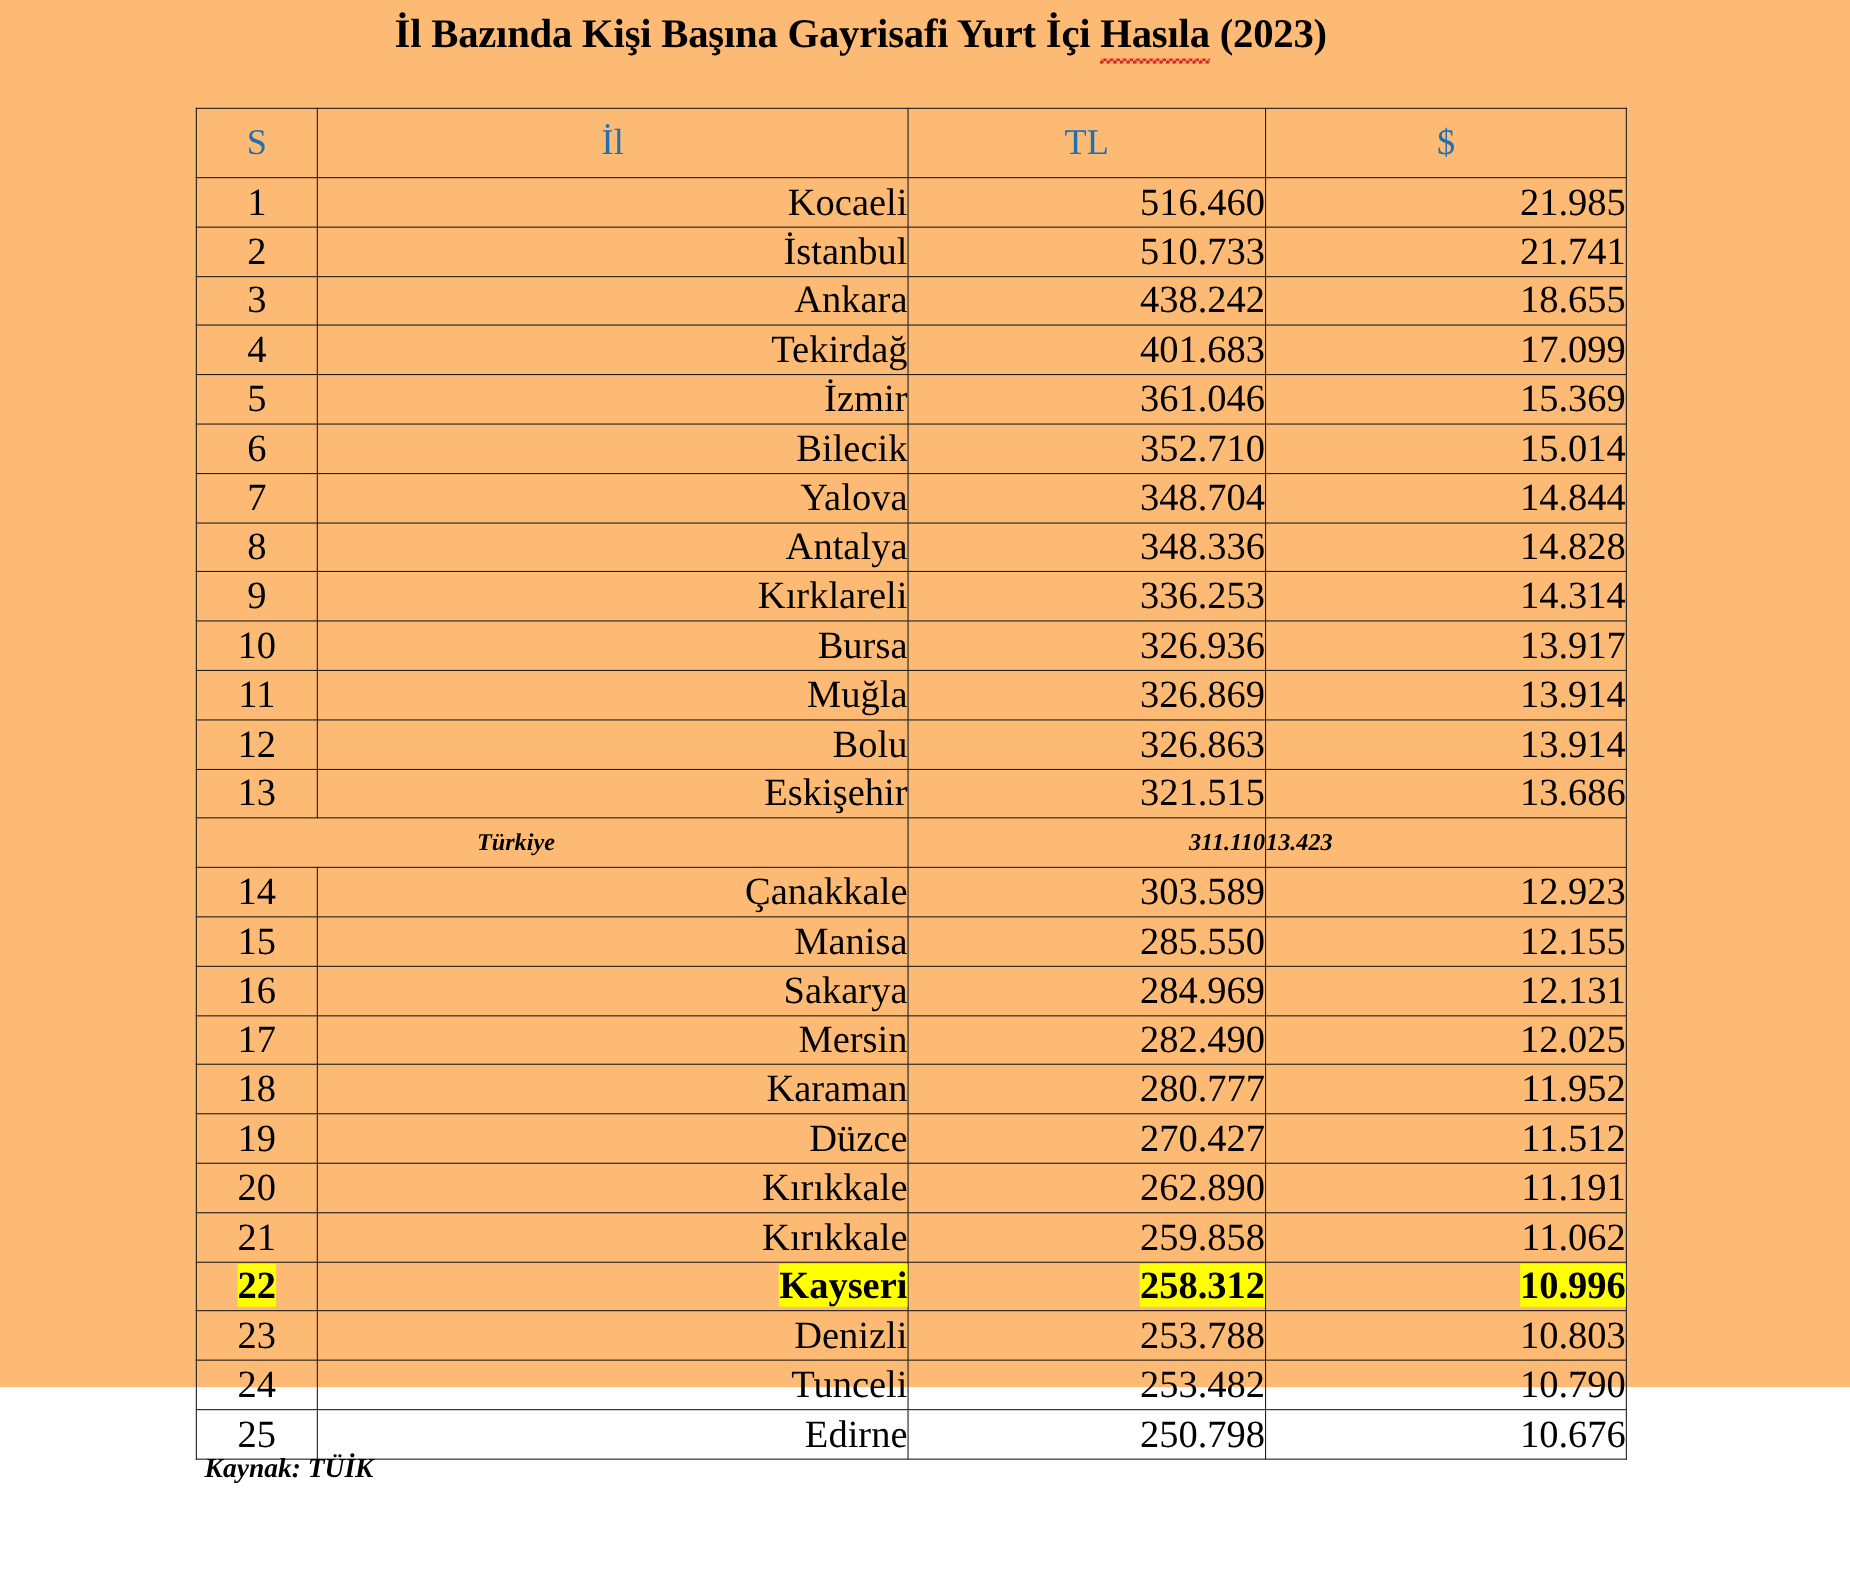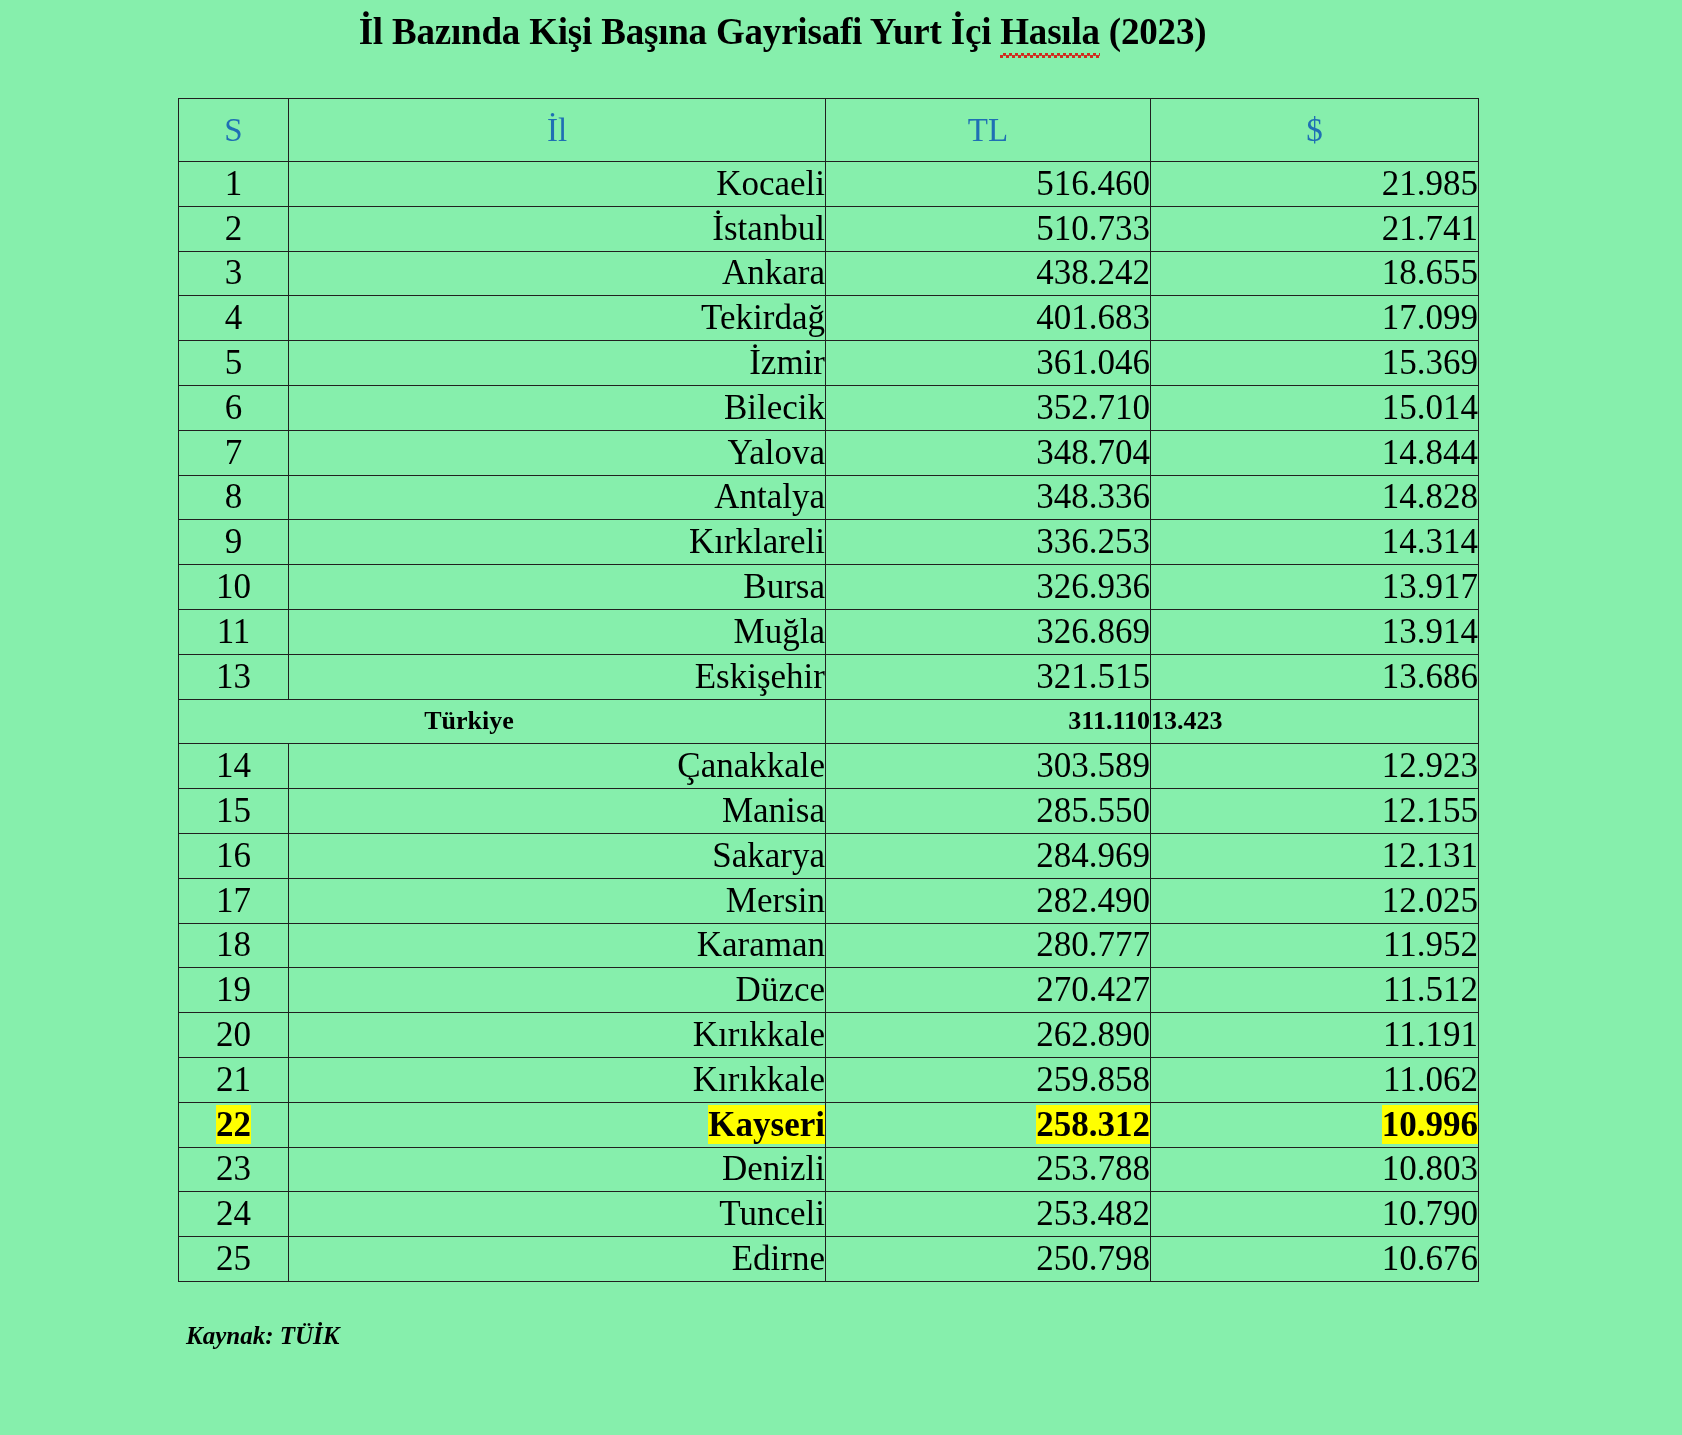--- a/index.html
+++ b/index.html
@@ -10,22 +10,22 @@
   body {
     width: 1682px;
     height: 1435px;
     font-family: "Liberation Serif", "DejaVu Serif", serif;
     color: #000000;
     overflow: hidden;
   }
   .page {
     position: relative;
     width: 1682px;
-    height: 1435px;
-    background: #86efac;
+    height: 1261px;
+    background: #fdba74;
   }
   .title {
     position: absolute;
     left: 0;
     top: 10px;
     width: 1565px;
     text-align: center;
     font-size: 37px;
     font-weight: bold;
     letter-spacing: -0.2px;
@@ -90,22 +90,23 @@
     text-align: right;
     padding-left: 12px;
     padding-bottom: 2px;
   }
   td.c-num {
     text-align: right;
     padding-right: 10px;
     padding-bottom: 2px;
   }
   tr.tr-total td {
-    font-weight: bold;
-    font-size: 26px;
+    font-style: italic;
+    font-weight: bold;
+    font-size: 22px;
   }
   tr.tr-total td.c-total-name {
     text-align: center;
     padding-right: 66px;
   }
   tr.tr-total td.c-total-tl {
     text-align: right;
     padding-left: 6px;
   }
   tr.tr-total td.c-total-usd {
@@ -215,20 +216,26 @@
             <td class="c-num">326.936</td>
             <td class="c-num">13.917</td>
           </tr>
           <tr>
             <td class="c-s">11</td>
             <td class="c-il">Muğla</td>
             <td class="c-num">326.869</td>
             <td class="c-num">13.914</td>
           </tr>
           <tr>
+            <td class="c-s">12</td>
+            <td class="c-il">Bolu</td>
+            <td class="c-num">326.863</td>
+            <td class="c-num">13.914</td>
+          </tr>
+          <tr>
             <td class="c-s">13</td>
             <td class="c-il">Eskişehir</td>
             <td class="c-num">321.515</td>
             <td class="c-num">13.686</td>
           </tr>
           <tr class="tr-total">
             <td class="c-total-name" colspan="2">Türkiye</td>
             <td class="c-total-tl">311.110</td>
             <td class="c-total-usd">13.423</td>
           </tr>

